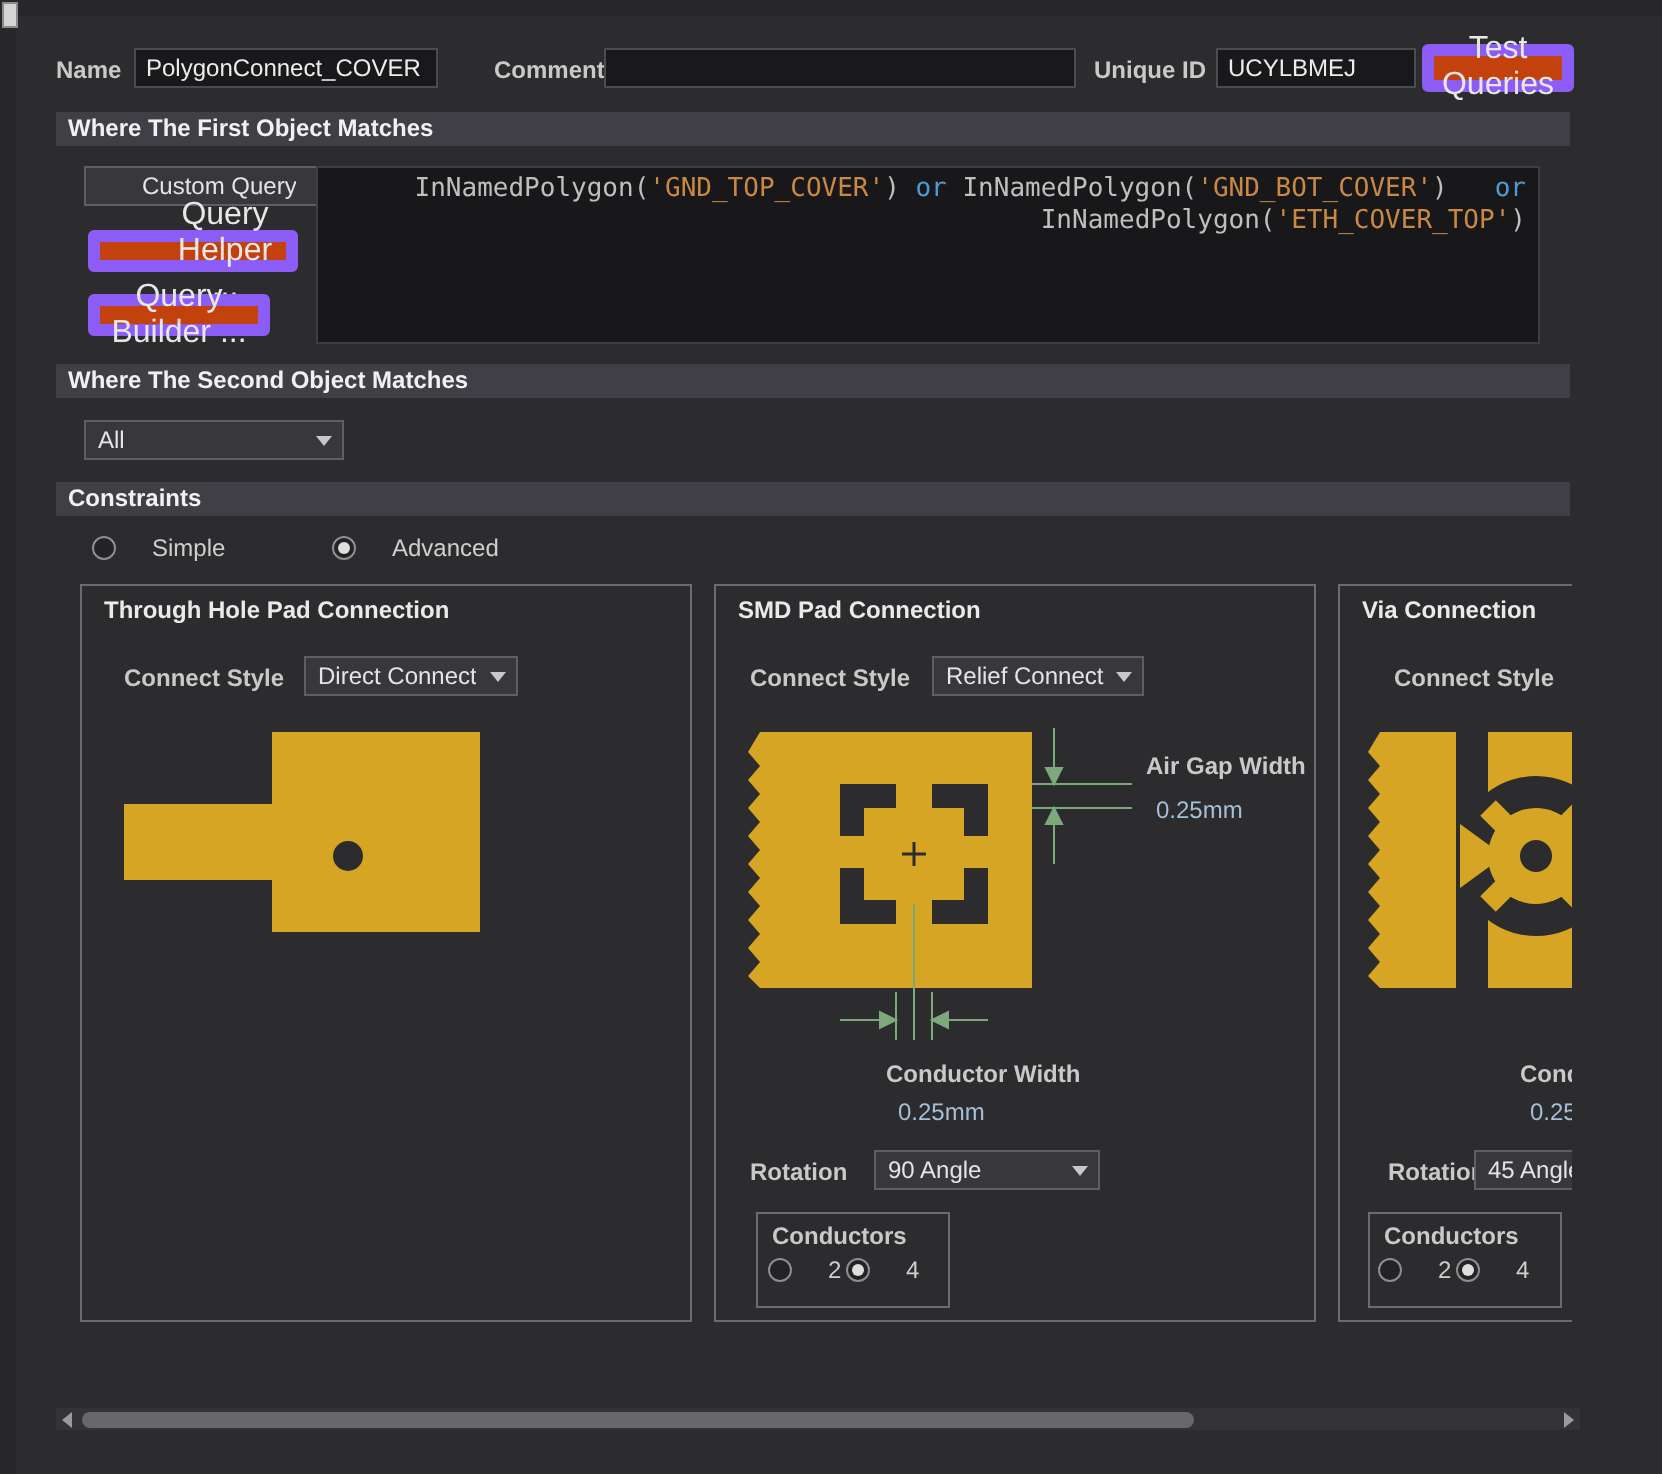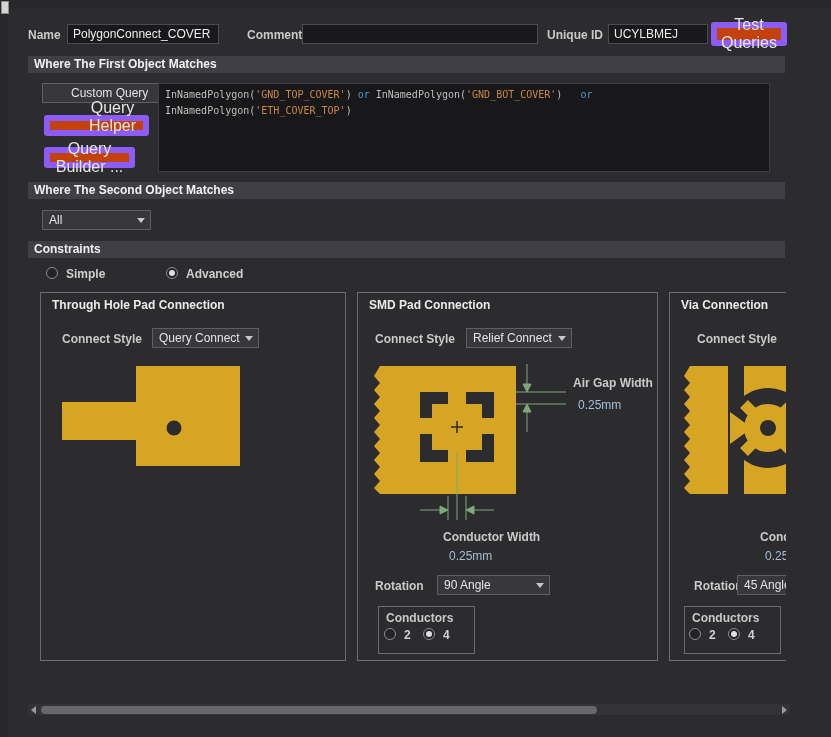--- a/index.html
+++ b/index.html
@@ -30,29 +30,29 @@
     box-sizing:border-box;display:flex;align-items:center;justify-content:space-between;
     padding:0 5px 0 6px;font-size:12px;color:#e4e4e4;cursor:default;overflow:hidden;
   }
   .dd-text{white-space:nowrap;overflow:hidden;}
   .dd-arrow{flex:0 0 auto;width:0;height:0;margin-left:4px;
     border-left:4px solid transparent;border-right:4px solid transparent;
     border-top:5px solid #c7c7c7;}
   .querybox{
     position:absolute;left:158px;top:83px;width:612px;height:89px;
     background:#18181a;border:1px solid #3d3d42;box-sizing:border-box;
-    font-family:"DejaVu Sans Mono", monospace;font-size:10px;line-height:16px;
-    padding:3px 6px;white-space:pre;overflow:hidden;
+    font-family:"DejaVu Sans Mono", monospace;font-size:13px;line-height:16px;
+    padding:3px 6px;white-space:pre;overflow:hidden;text-align:right;
   }
   .tok-id{color:#bfbfbf;}
   .tok-str{color:#c98843;}
   .tok-kw{color:#4f9ad1;}
   .groupbox{position:absolute;border:1px solid #6b6b70;box-sizing:border-box;}
   .gb-title{position:absolute;font-weight:bold;color:#eaeaea;white-space:nowrap;}
-  .radio-row{position:absolute;display:flex;align-items:flex-start;gap:8px;font-weight:bold;}
+  .radio-row{position:absolute;display:flex;align-items:center;gap:18px;}
   .radio{
     width:12px;height:12px;border-radius:50%;border:1px solid #8e8e92;
     background:#232326;box-sizing:border-box;position:relative;flex:0 0 auto;
   }
   .radio.checked::after{
     content:"";position:absolute;left:2px;top:2px;width:6px;height:6px;
     border-radius:50%;background:#dedede;
   }
   .val-blue{position:absolute;color:#a6bfd8;font-size:12px;white-space:nowrap;}
   .viewport{
@@ -85,42 +85,42 @@
 <div class="secbar" style="top:56px;">Where The First Object Matches</div>
 <div class="dd" style="left:42px;top:83px;width:131px;padding-left:28px;">
   <span class="dd-text">Custom Query</span>
   <span class="dd-arrow"></span>
 </div>
 <div class="btn" style="left:44px;top:115px;width:105px;height:21px;padding-left:32px;">Query Helper ...</div>
 <div class="btn" style="left:44px;top:147px;width:91px;height:21px;">Query Builder ...</div>
 <div class="querybox"><span><span class="tok-id">InNamedPolygon(</span><span class="tok-str">'GND_TOP_COVER'</span><span class="tok-id">) </span><span class="tok-kw">or</span><span class="tok-id"> InNamedPolygon(</span><span class="tok-str">'GND_BOT_COVER'</span><span class="tok-id">)</span><span class="tok-id">   </span><span class="tok-kw">or</span><br><span class="tok-id">InNamedPolygon(</span><span class="tok-str">'ETH_COVER_TOP'</span><span class="tok-id">)</span></span></div>
 
 <div class="secbar" style="top:182px;">Where The Second Object Matches</div>
-<div class="dd" style="left:42px;top:210px;width:109px;">
+<div class="dd" style="left:42px;top:210px;width:130px;">
   <span class="dd-text">All</span>
   <span class="dd-arrow"></span>
 </div>
 
 <div class="secbar" style="top:241px;">Constraints</div>
 <div class="radio-row" style="left:46px;top:267px;">
   <span class="radio"></span>
   <span>Simple</span>
 </div>
 <div class="radio-row" style="left:166px;top:267px;">
   <span class="radio checked"></span>
   <span>Advanced</span>
 </div>
 
 <div class="viewport">
 
   <div class="groupbox" style="left:12px;top:0;width:306px;height:369px;"></div>
   <div class="gb-title" style="left:24px;top:6px;">Through Hole Pad Connection</div>
   <div class="lbl" style="left:34px;top:40px;">Connect Style</div>
   <div class="dd" style="left:124px;top:36px;width:107px;">
-    <span class="dd-text">Query Connect</span>
+    <span class="dd-text">Direct Connect</span>
     <span class="dd-arrow"></span>
   </div>
   <svg class="abs" style="left:30px;top:70px;" width="200" height="112">
     <path d="M78,4 L182,4 L182,104 L78,104 L78,78 L4,78 L4,40 L78,40 Z" fill="#d7a524"></path>
     <circle cx="116" cy="66" r="7.5" fill="#2c2c2f"></circle>
   </svg>
 
   <div class="groupbox" style="left:329px;top:0;width:301px;height:369px;"></div>
   <div class="gb-title" style="left:341px;top:6px;">SMD Pad Connection</div>
   <div class="lbl" style="left:347px;top:40px;">Connect Style</div>

